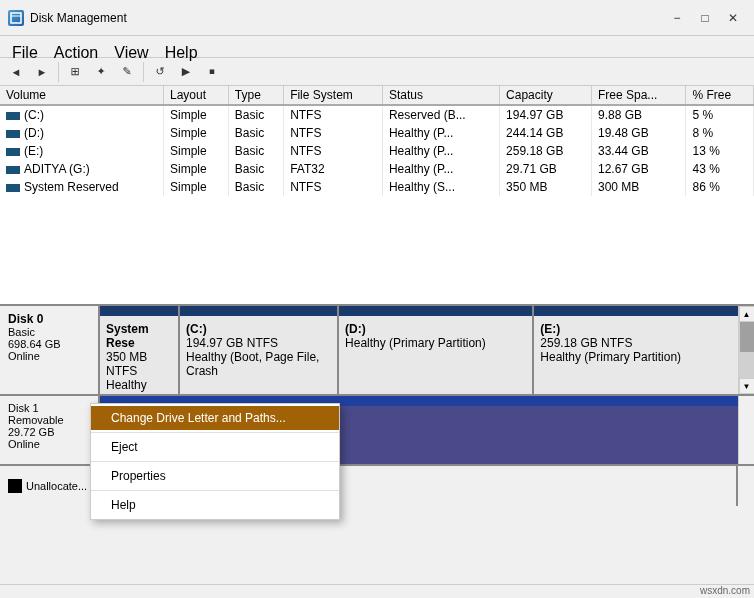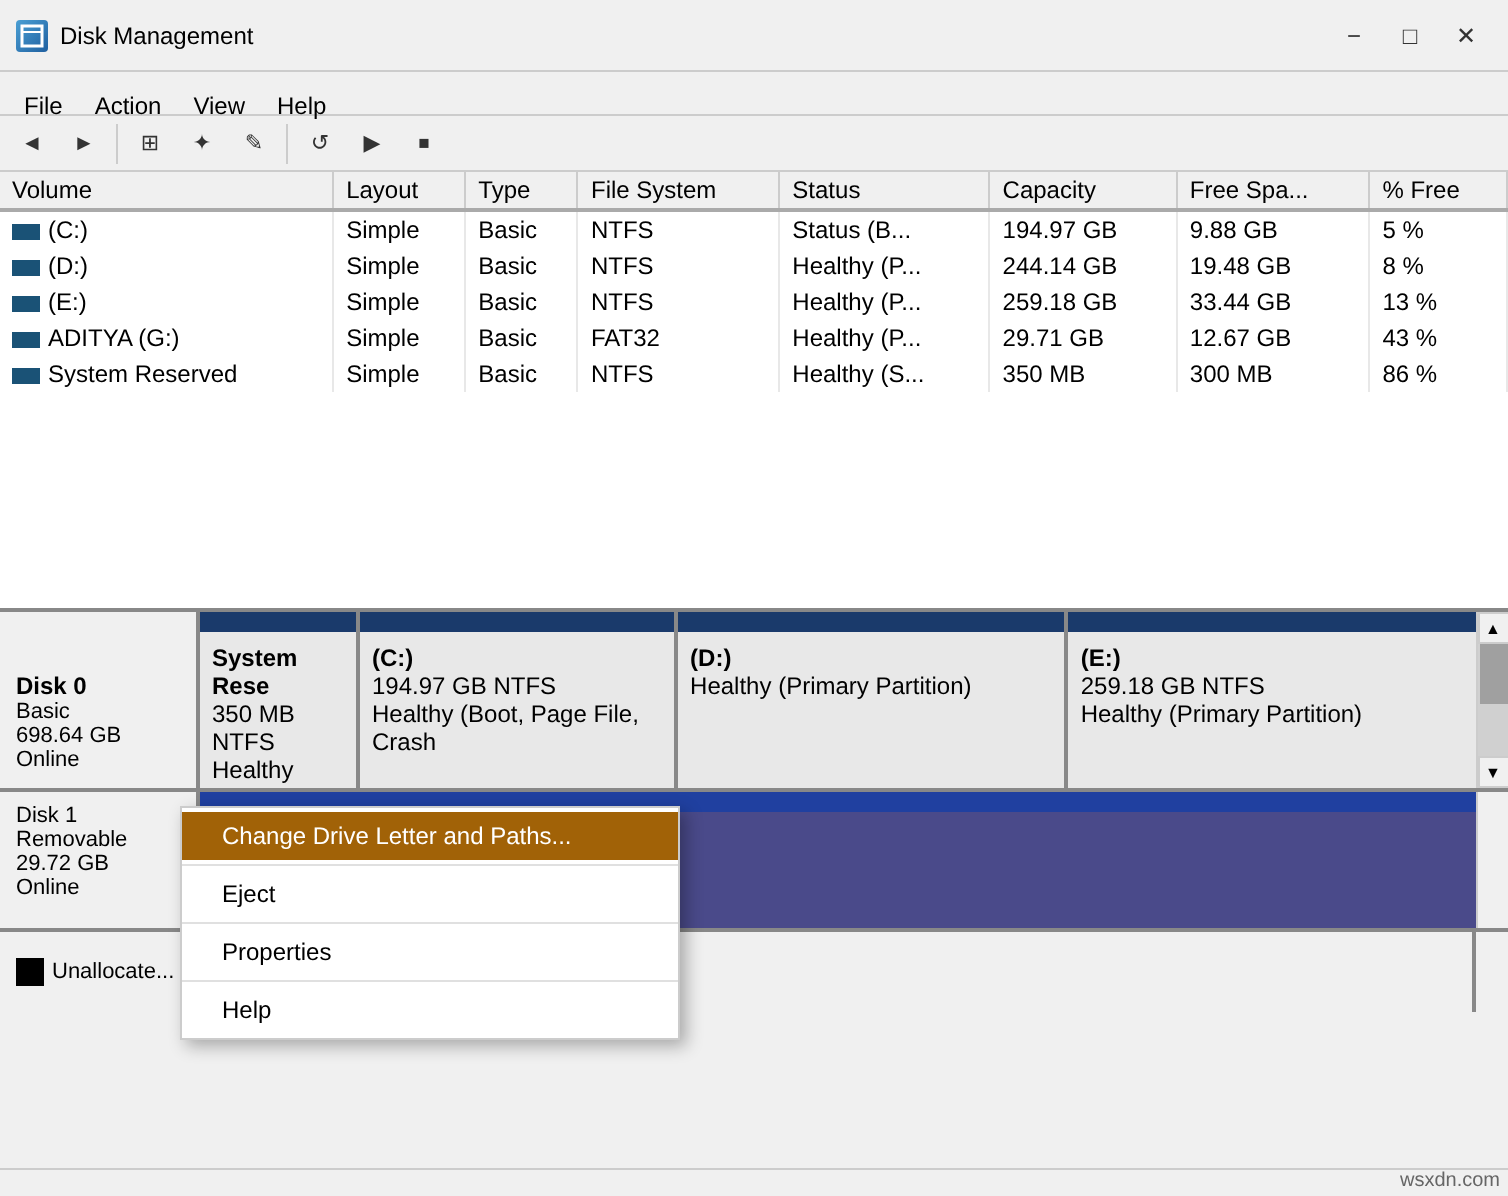--- a/index.html
+++ b/index.html
@@ -54,21 +54,21 @@
       background: #f0f0f0;
       height: 22px;
       display: flex;
       align-items: center;
       padding: 0 4px;
       border-bottom: 1px solid #ccc;
     }
     .menu-item {
       padding: 2px 8px;
       cursor: pointer;
-      font-size: 12px;
+      font-size: 16px;
       margin-top: 12px;
     }
 
     
     .toolbar {
       background: #f0f0f0;
       height: 28px;
       display: flex;
       align-items: center;
       padding: 2px 4px;
@@ -151,21 +151,21 @@
       position: relative;
     }
     .disk-info {
       width: 100px;
       min-width: 100px;
       background: #f0f0f0;
       border-right: 2px solid #888;
       padding: 6px 8px;
       font-size: 11px;
     }
-    .disk-info .disk-name { font-weight: bold; font-size: 12px; margin-top: 24px; }
+    .disk-info .disk-name { font-weight: bold; font-size: 12px; }
     .disk-info .disk-type { font-size: 11px; }
     .disk-info .disk-size { font-size: 11px; }
     .disk-info .disk-status { font-size: 11px; }
     .disk-partitions {
       flex: 1;
       display: flex;
       overflow: hidden;
       position: relative;
     }
     .partition {
@@ -372,21 +372,21 @@
           <th>Free Spa...</th>
           <th>% Free</th>
         </tr>
       </thead>
       <tbody id="table-body">
           <tr>
             <td><span class="row-icon"></span>(C:)</td>
             <td>Simple</td>
             <td>Basic</td>
             <td>NTFS</td>
-            <td>Status (B...</td>
+            <td>Reserved (B...</td>
             <td>194.97 GB</td>
             <td>9.88 GB</td>
             <td>5 %</td>
           </tr>
           <tr>
             <td><span class="row-icon"></span>(D:)</td>
             <td>Simple</td>
             <td>Basic</td>
             <td>NTFS</td>
             <td>Healthy (P...</td>

